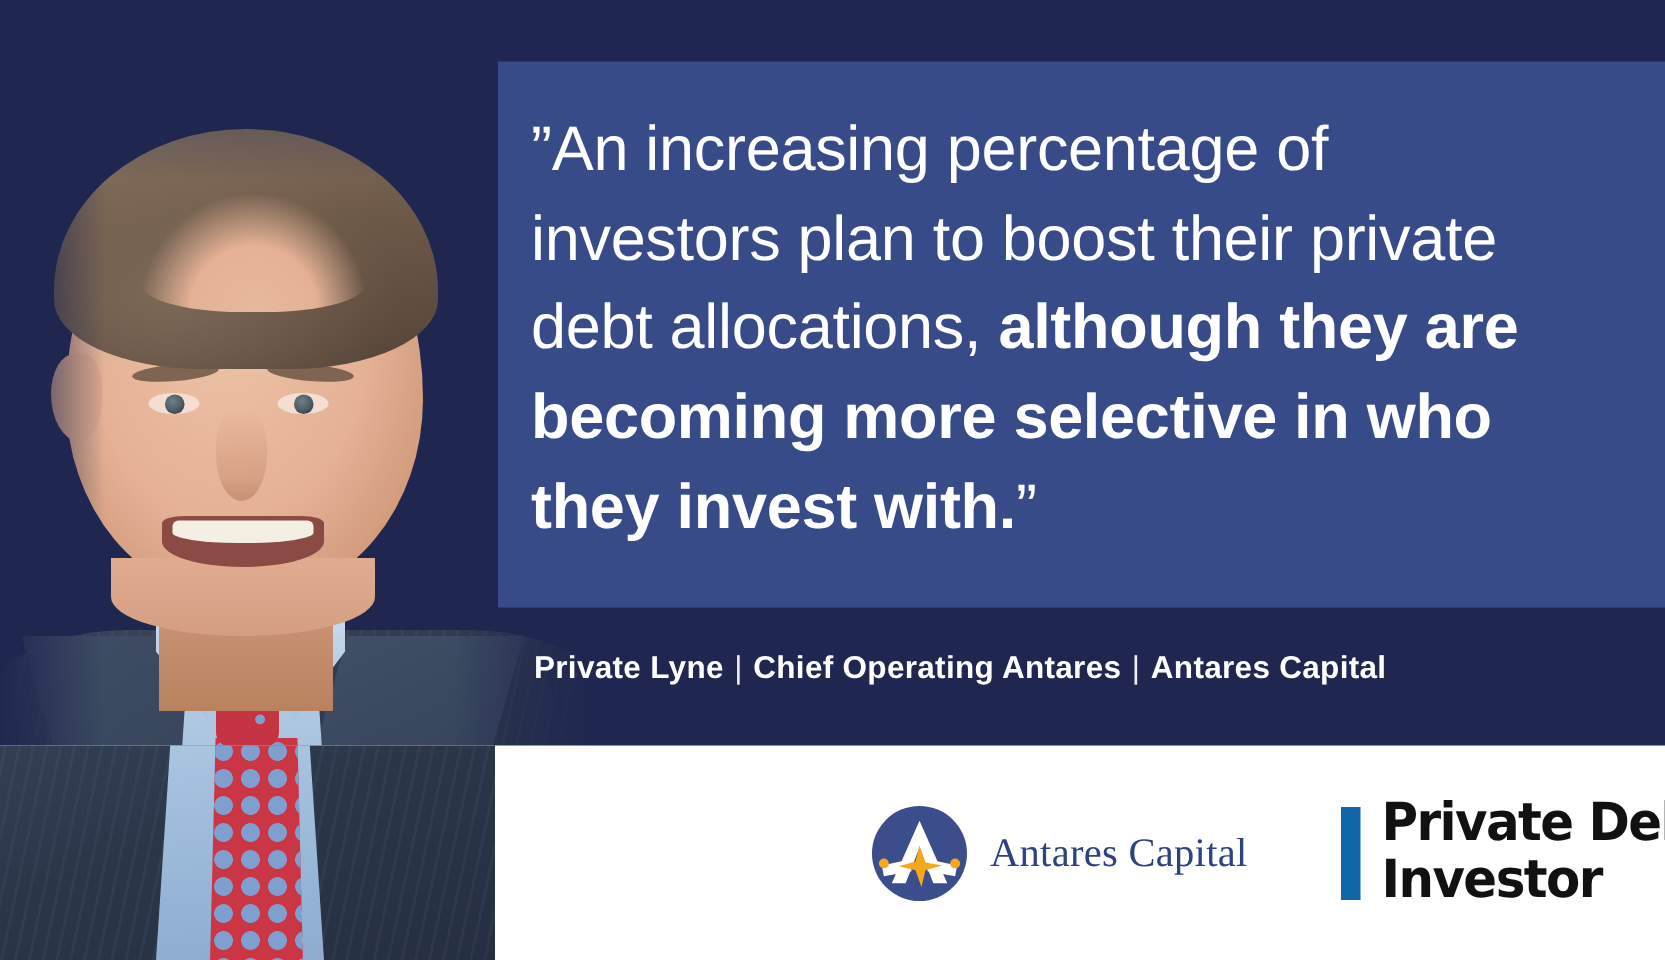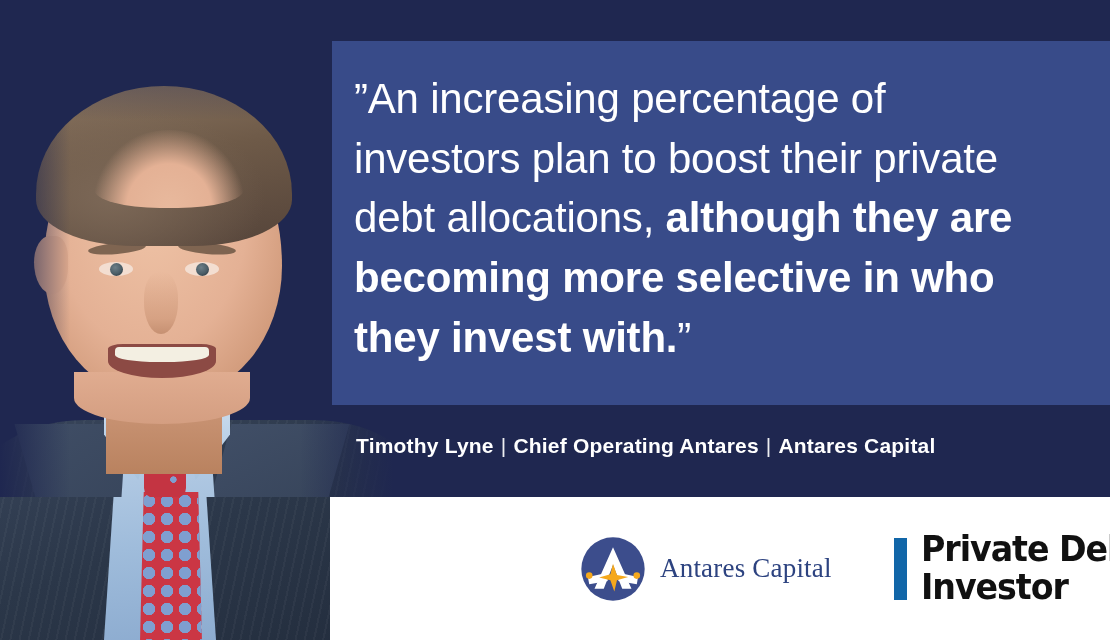--- a/index.html
+++ b/index.html
@@ -431,21 +431,21 @@
 
   <div id="quote-box">
     <div id="quote-text">
       <span>”</span><span>An increasing percentage of</span>
       <span>investors plan to boost their private</span>
       <span>debt allocations, </span><span class="bold">although they are becoming more selective in who they invest with.</span><span>”</span>
     </div>
   </div>
 
   <div id="attribution">
-    <span>Timothy Lyne</span><span class="sep">|</span><span>Chief Operating Antares</span><span class="sep">|</span><span>Antares Capital</span>
+    <span>Private Lyne</span><span class="sep">|</span><span>Chief Operating Antares</span><span class="sep">|</span><span>Antares Capital</span>
   </div>
 
   <div id="footer">
     <div id="footer-inner">
 
       <div class="antares-logo">
         <span class="antares-mark">
           <svg viewBox="0 0 100 100" width="66" height="66" aria-hidden="true">
             <circle cx="50" cy="50" r="48" fill="#3c4d8c"></circle>
             <path d="M50 17 L78 80 L64 80 L50 44 L36 80 L22 80 Z" fill="#ffffff"></path>

